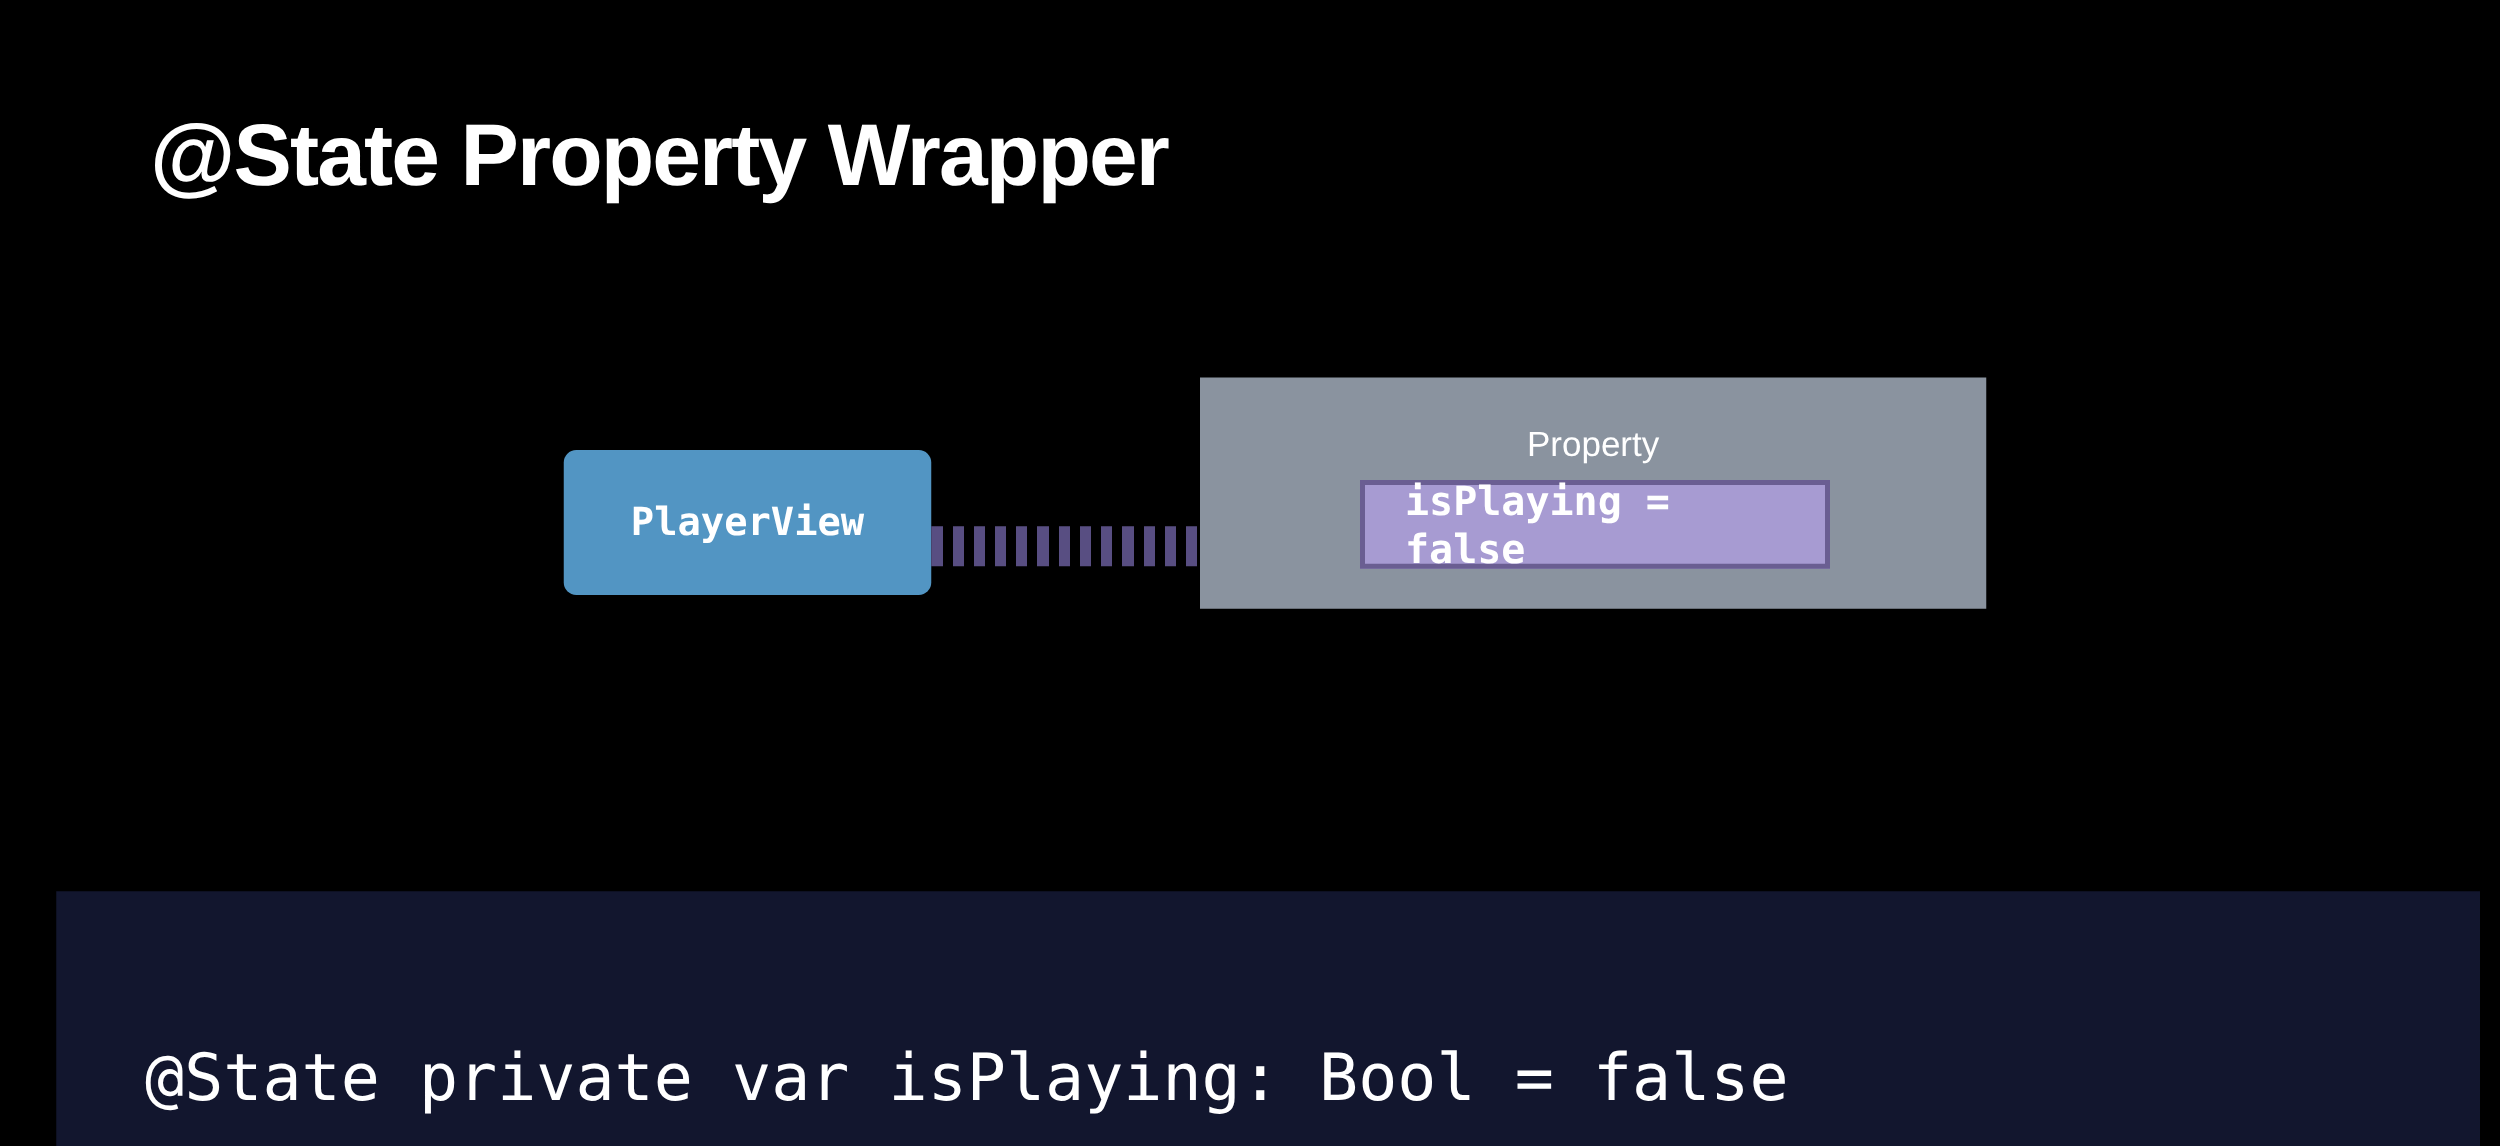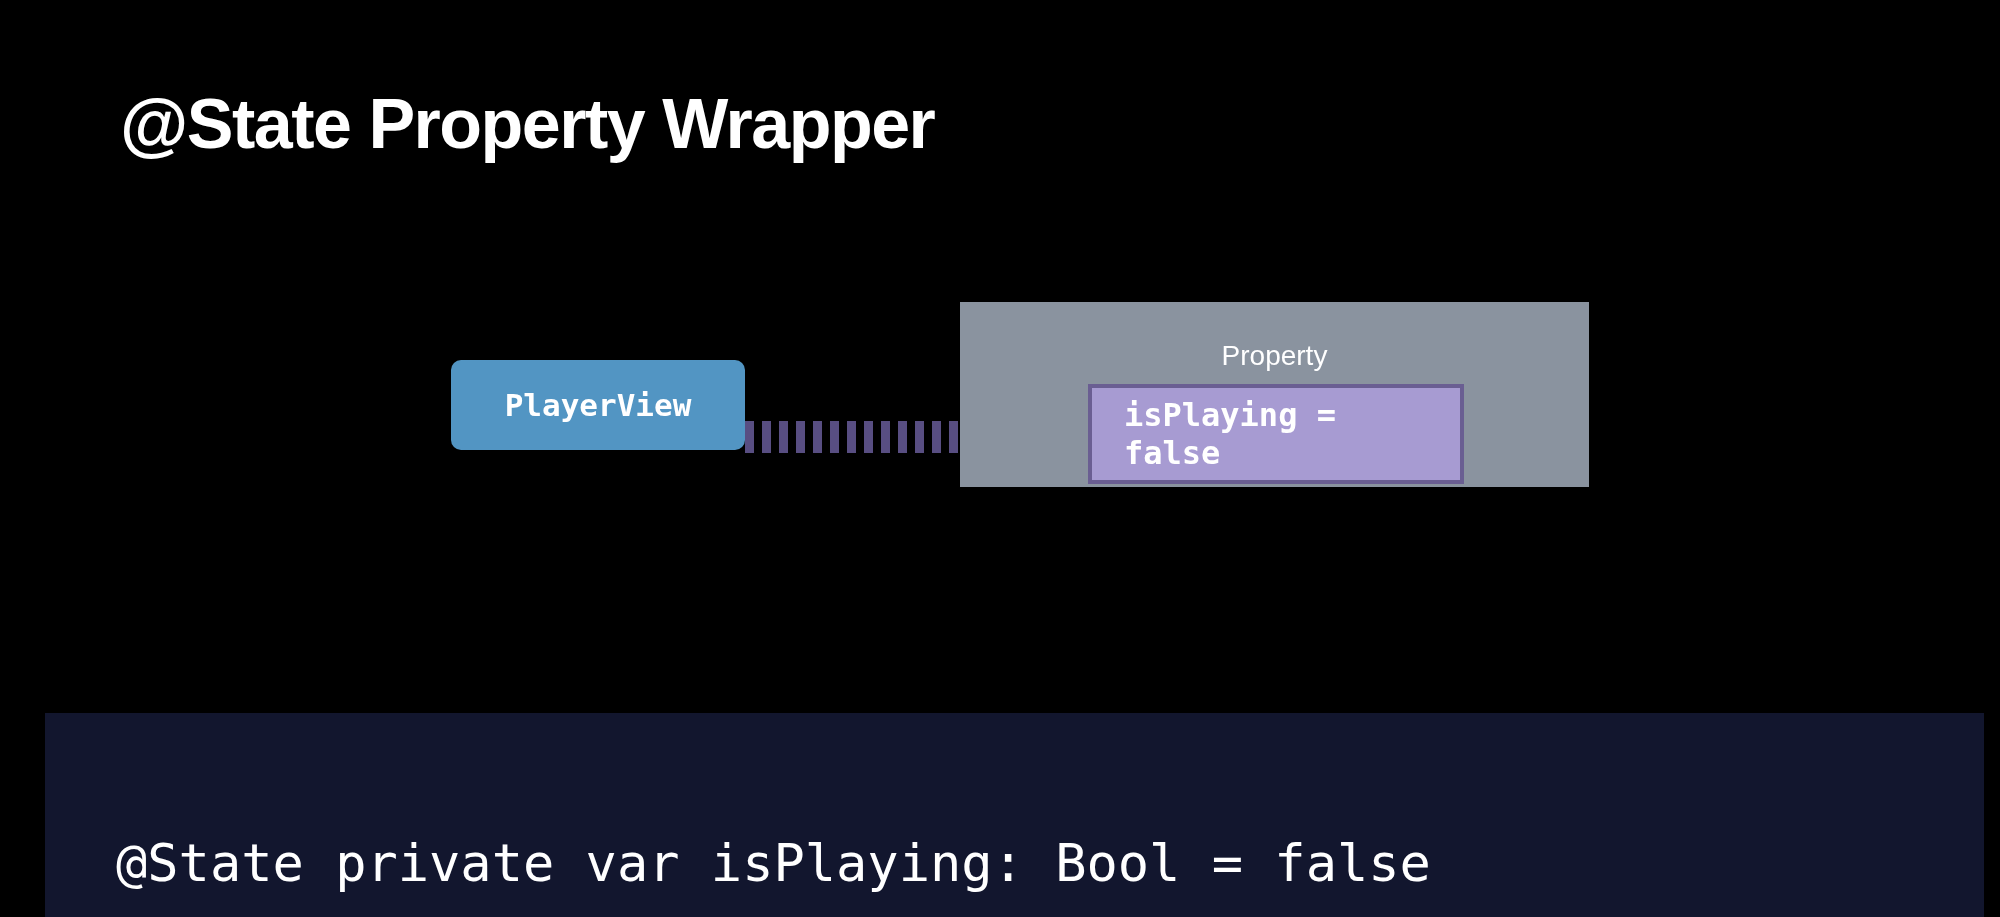--- a/index.html
+++ b/index.html
@@ -30,21 +30,21 @@
     font-weight: 700;
     letter-spacing: -1.5px;
     color: var(--text);
     white-space: nowrap;
   }
   .player-view-box {
     position: absolute;
     left: 419px;
     top: 328px;
     width: 294px;
-    height: 90px;
+    height: 116px;
     background: var(--player-view-fill);
     border-radius: 10px;
     display: flex;
     align-items: center;
     justify-content: center;
   }
   .player-view-box .box-label {
     font-family: "DejaVu Sans Mono", monospace;
     font-size: 31px;
     font-weight: 700;
@@ -66,21 +66,21 @@
     text-align: center;
     font-size: 28px;
     font-weight: 500;
     color: var(--text);
   }
   .state-value-box {
     position: absolute;
     left: 1056px;
     top: 352px;
     width: 376px;
-    height: 100px;
+    height: 71px;
     background: var(--state-box-fill);
     border: 4px solid var(--state-box-border);
     display: flex;
     align-items: center;
     justify-content: center;
   }
   .state-value-box .box-label {
     font-family: "DejaVu Sans Mono", monospace;
     font-size: 32px;
     font-weight: 700;

